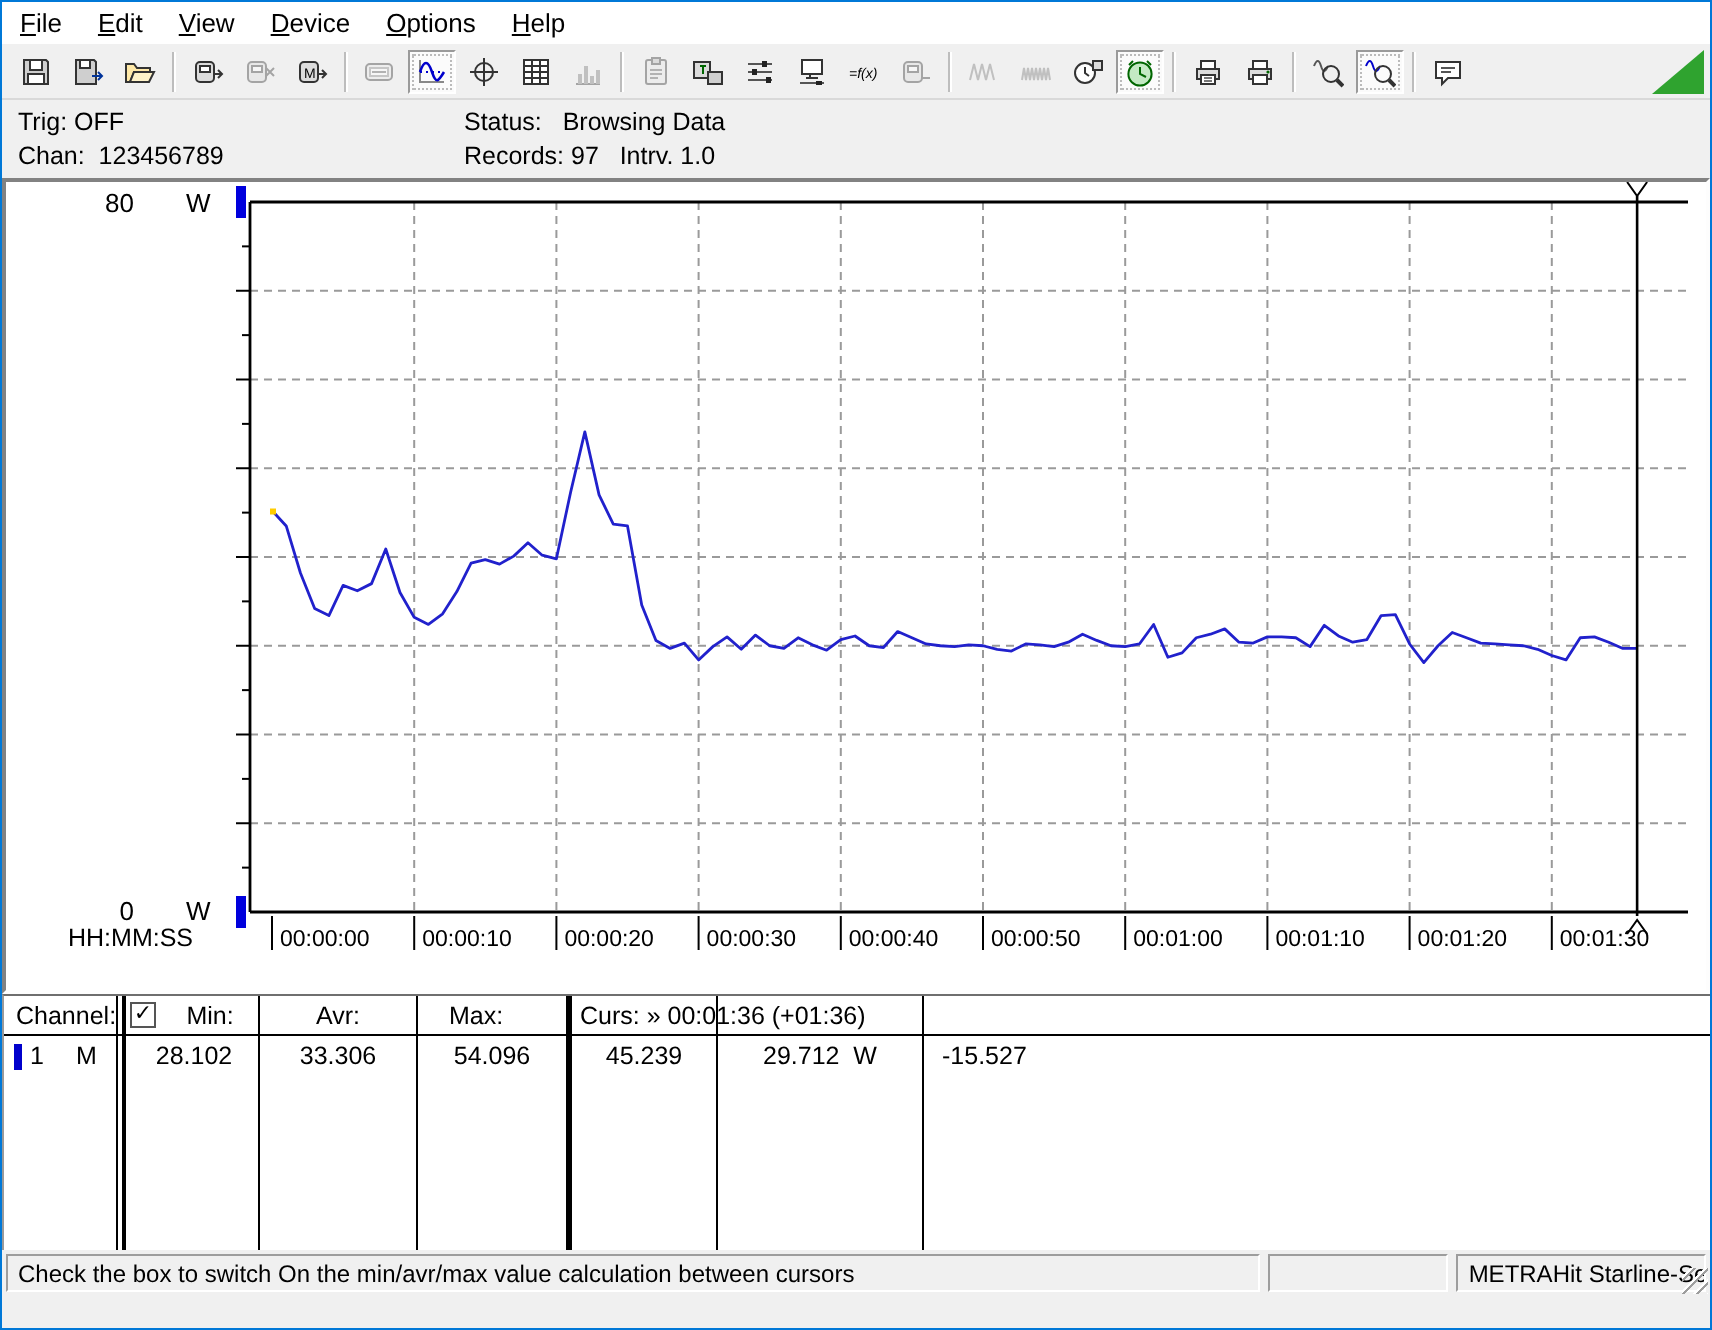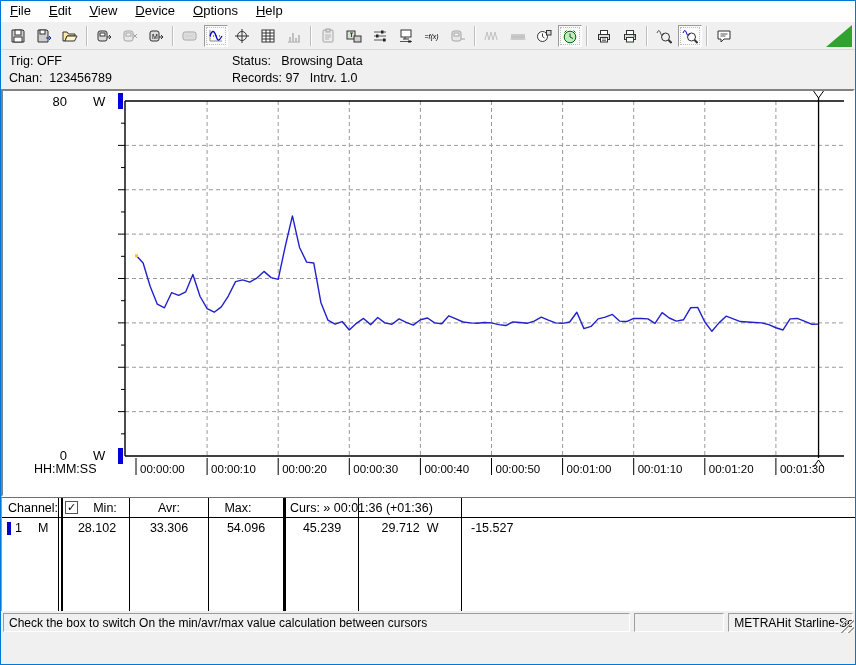--- a/index.html
+++ b/index.html
@@ -11,42 +11,42 @@
   .titlebar { height:30px; background:#fff; display:flex; align-items:center; }
   .app-icon { width:18px; height:18px; margin:0 7px 0 8px; }
   .tb-text { font-size:13px; white-space:pre; }
   .tb-app { margin-right:38px; }
   .tb-prod { margin-right:40px; }
   .win-controls { margin-left:auto; display:flex; height:100%; }
   .win-btn { width:46px; height:100%; display:flex; align-items:center; justify-content:center; font-size:15px; color:#111; cursor:default; }
   .win-btn.close { font-size:17px; }
 
   
-  .menubar { height:22px; background:#fff; display:flex; align-items:flex-start; font-size:13px; border-bottom:1px solid #f0f0f0; }
+  .menubar { height:22px; background:#fff; display:flex; align-items:center; font-size:13px; border-bottom:1px solid #f0f0f0; }
   .menu-item { padding:2px 9px 3px 9px; }
   .menu-item u { text-decoration:underline; }
 
   
   .toolbar { height:27px; background:#f0f0f0; display:flex; align-items:center; padding-left:4px; border-bottom:1px solid #d9d9d9; position:relative; }
   .tb-btn { width:24px; height:22px; display:flex; align-items:center; justify-content:center; margin:0 1px; border:1px solid transparent; }
   .tb-btn.pressed { border-color:#9a9a9a #fff #fff #9a9a9a; background:#fbfbfb; outline:1px dotted #bbb; outline-offset:-3px; }
   .tb-btn.disabled { filter:grayscale(1) opacity(0.4); }
   .tb-sep { width:2px; height:20px; border-left:1px solid #bdbdbd; border-right:1px solid #fff; margin:0 3px; }
   .green-tri { position:absolute; right:3px; bottom:2px; width:0; height:0; border-left:26px solid transparent; border-bottom:22px solid #2fa32f; }
 
   
   .statuspanel { height:39px; background:#f0f0f0; position:relative; font-size:12.5px; }
   .sp-line { position:absolute; white-space:pre;text-align:right; }
 
   
   .chartpane { height:408px; background:#fff; border:2px solid; border-color:#828282 #fdfdfd #fdfdfd #828282; position:relative; }
   .chartpane svg { display:block; }
 
   
-  .readout { height:114px; background:#fff; border-top:1px solid #6e6e6e; border-left:1px solid #9a9a9a; position:relative; font-size:12.5px; overflow:hidden; }
+  .readout { height:128px; background:#fff; border-top:1px solid #6e6e6e; border-left:1px solid #9a9a9a; position:relative; font-size:12.5px; overflow:hidden; }
   .vline { position:absolute; top:0; bottom:0; background:#000; }
   .hline { position:absolute; left:0; right:0; height:1px; background:#000; }
   .cellt { position:absolute; white-space:pre; }
   .center { text-align:center; }
   .chk { position:absolute; width:13px; height:13px; background:#fff; border:1px solid #555; font-size:11px; line-height:11px; text-align:center; }
   .chanmark { position:absolute; width:4px; height:13px; background:#0000cc; }
 
   
   .watermark { position:absolute; right:4px; top:51px; display:flex; align-items:center; }
   .wm-text { font-size:37px; font-weight:bold; letter-spacing:-1px; white-space:nowrap;

